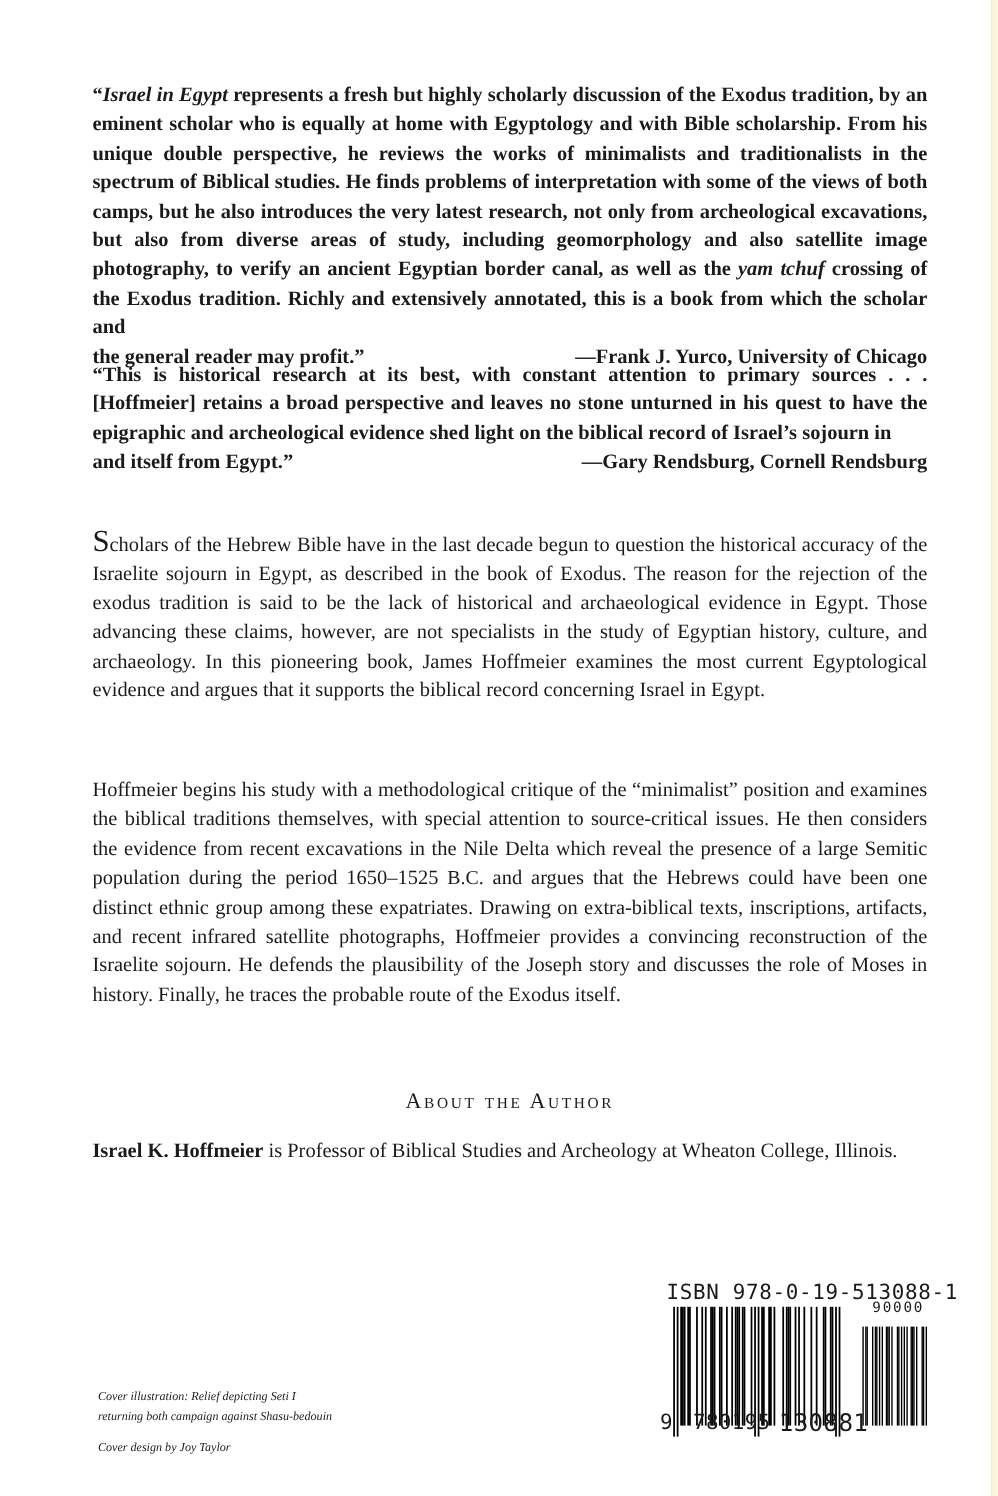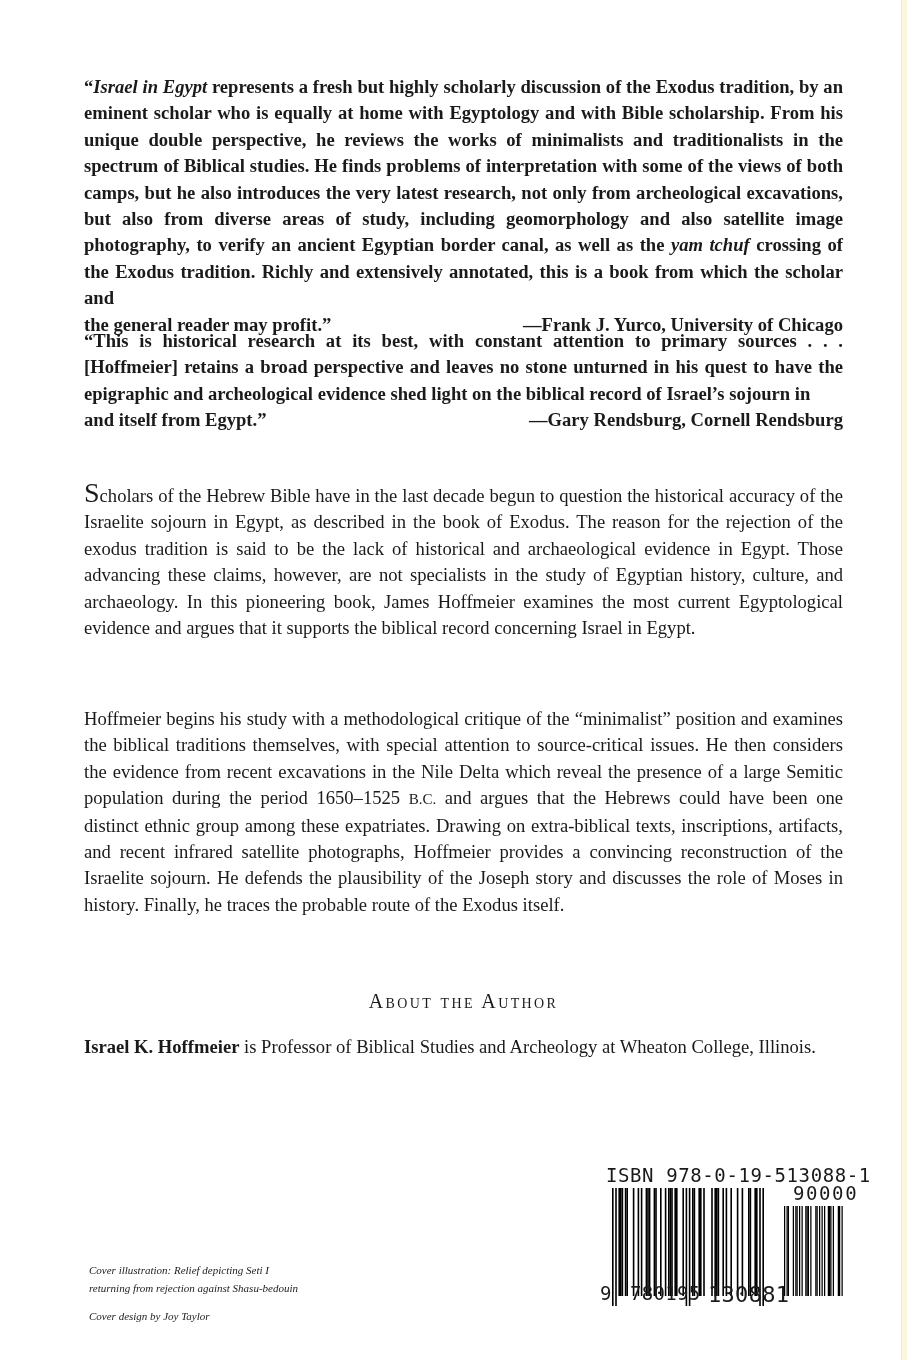--- a/index.html
+++ b/index.html
@@ -11,32 +11,32 @@
   }
   .edge-strip { position: absolute; top: 0; right: 0; width: 5px; height: 1360px; background: #fbf6dc; border-left: 1px solid #f1e9c0; }
   .block { position: absolute; left: 84px; width: 759px; font-size: 18.6px; line-height: 26.4px; text-align: justify; }
   .block p { margin: 0; }
   .quote1 { top: 74px; font-weight: bold; }
   .quote2 { top: 328px; font-weight: bold; }
   .desc1 { top: 463px; margin-top: 20px; }
   .desc2 { top: 706px; }
   .attrib-line { display: flex; justify-content: space-between; }
   .dropcap { font-size: 28px; line-height: 0; }
-  .smallcaps { font-variant: small-caps; font-size: 15px; }
+  .smallcaps { font-variant: small-caps; font-size: 18px; }
   .about-heading {
     position: absolute; top: 990px; left: 84px; width: 759px; text-align: center;
     font-size: 20px; letter-spacing: 2.4px; font-variant: small-caps;
   }
   .about { top: 1034px; }
   .credits { position: absolute; left: 89px; top: 1261px; font-size: 11px; font-style: italic; line-height: 18px; }
   .credits p { margin: 0; }
   .credits .gap { margin-top: 10px; }
   .barcode-wrap { position: absolute; left: 598px; top: 1164px; width: 250px; height: 145px; }
   .isbn-text { position: absolute; left: 8px; top: 0; font-family: "DejaVu Sans Mono", monospace; font-size: 19px; letter-spacing: 0.6px; white-space: nowrap; }
-  .addon-text { position: absolute; left: 195px; top: 18px; font-family: "DejaVu Sans Mono", monospace; font-size: 19px; letter-spacing: 1.6px; }
+  .addon-text { position: absolute; left: 195px; top: 18px; font-family: "DejaVu Sans Mono", monospace; font-size: 13px; letter-spacing: 1.6px; }
   svg#bars { position: absolute; left: 0; top: 0; }
   .ean-lead { position: absolute; left: 2px; top: 118px; font-family: "DejaVu Sans Mono", monospace; font-size: 19px; }
   .ean-left { position: absolute; left: 32px; top: 118px; font-family: "DejaVu Sans Mono", monospace; font-size: 19px; letter-spacing: 0.3px; }
   .ean-right { position: absolute; left: 110px; top: 118px; font-family: "DejaVu Sans Mono", monospace; font-size: 22px; letter-spacing: 0.3px; }
 </style>
 </head>
 <body>
 
 <div class="edge-strip"></div>
 
@@ -65,21 +65,21 @@
 </div>
 
 <div class="about-heading">About the Author</div>
 
 <div class="block about">
   <p><b>Israel K. Hoffmeier</b><span> is Professor of Biblical Studies and Archeology at Wheaton College, Illinois.</span></p>
 </div>
 
 <div class="credits">
   <p>Cover illustration: Relief depicting Seti I</p>
-  <p>returning from rejection against Shasu-bedouin</p>
+  <p>returning both campaign against Shasu-bedouin</p>
   <p class="gap">Cover design by Joy Taylor</p>
 </div>
 
 <div class="barcode-wrap">
   <div class="isbn-text">ISBN 978-0-19-513088-1</div>
   <div class="addon-text">90000</div>
   <svg id="bars" width="250" height="145">
       <rect x="14" y="24" width="1.6" height="118" fill="#000"></rect>
       <rect x="17.2" y="24" width="1.6" height="118" fill="#000"></rect>
       <rect x="20.4" y="24" width="1.6" height="108" fill="#000"></rect>

